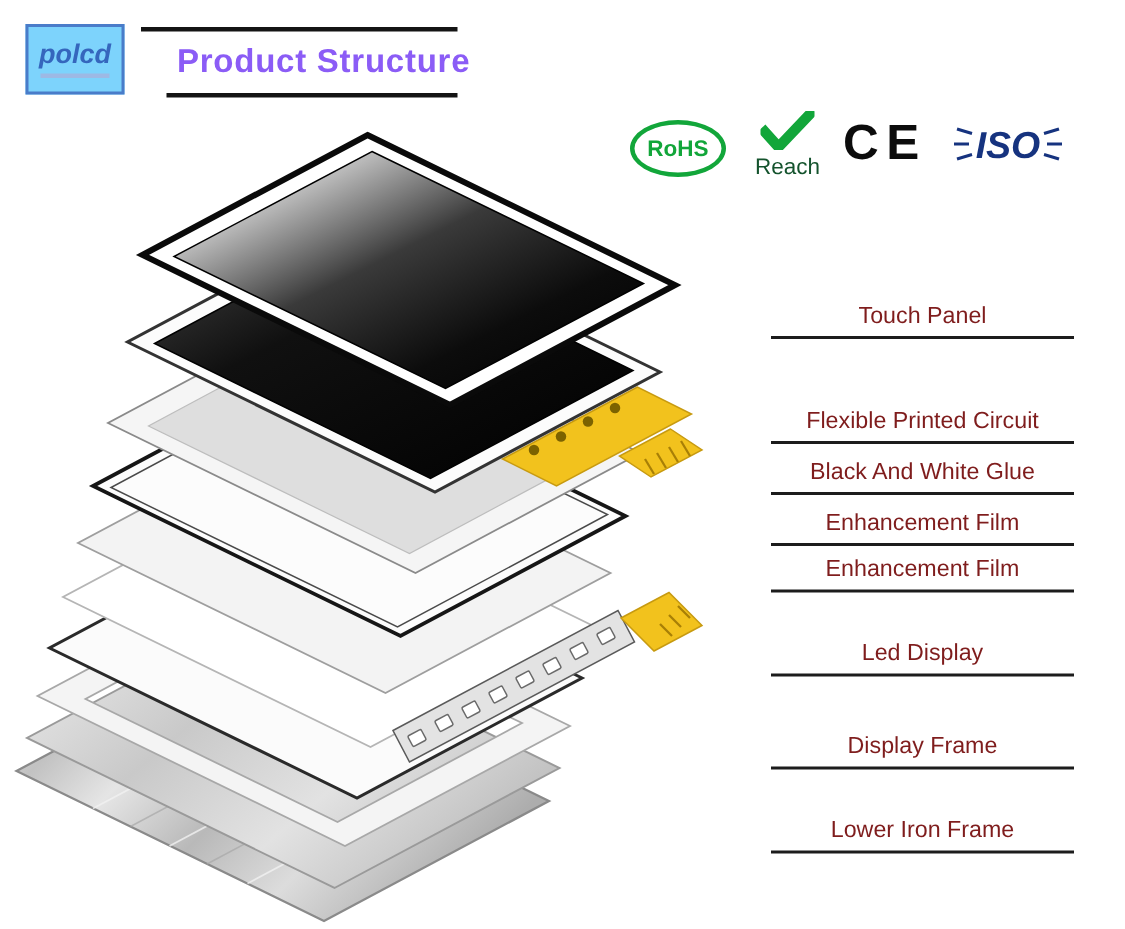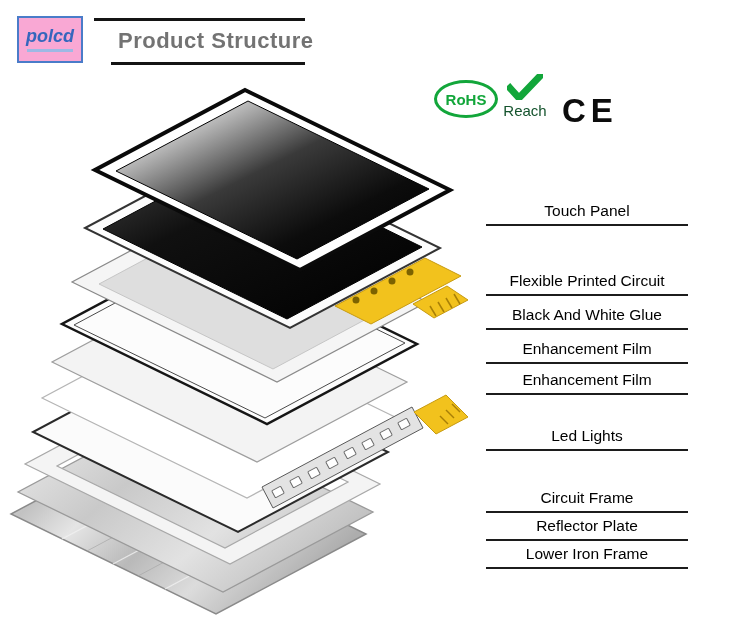--- a/index.html
+++ b/index.html
@@ -7,48 +7,48 @@
   .page {
     position:relative; width:750px; height:619px; background:#ffffff;
     overflow:hidden; font-family:"Liberation Sans", sans-serif;
   }
   .diagram { position:absolute; left:0; top:0; width:750px; height:619px; }
 
   
   .logo-box {
     position:absolute; left:17px; top:16px; width:66px; height:47px;
     border:2px solid #4a7cc9; display:flex; flex-direction:column;
-    align-items:center; justify-content:center; gap:4px; background:#f9a8d4;
+    align-items:center; justify-content:center; gap:4px; background:#7dd3fc;
   }
   .logo-text { color:#3566bd; font-size:18px; font-weight:bold; font-style:italic; line-height:1; }
   .logo-sub  { width:46px; height:3px; background:#9db9e4; }
   .title-rule-top    { position:absolute; left:94px;  top:18px; width:211px; height:3px; background:#141414; }
   .title-rule-bottom { position:absolute; left:111px; top:62px; width:194px; height:3px; background:#141414; }
   .page-title {
     position:absolute; left:118px; top:28px; font-size:22px; font-weight:bold;
-    color:#737373; letter-spacing:0.5px; white-space:nowrap;
+    color:#8b5cf6; letter-spacing:0.5px; white-space:nowrap;
   }
 
   
   .badges { position:absolute; left:414px; top:74px; width:310px; height:52px; }
   .badge-rohs {
-    position:absolute; left:20px; top:6px; width:64px; height:38px;
+    position:absolute; left:6px; top:6px; width:64px; height:38px;
     border:3px solid #12a63a; border-radius:50%;
     display:flex; align-items:center; justify-content:center;
     color:#12a63a; font-weight:bold; font-size:15px;
   }
   .badge-reach { position:absolute; left:82px; top:0; width:58px; text-align:center; }
   .badge-reach .reach-text { color:#14532d; font-weight:normal; font-size:15px; display:block; margin-top:-2px; }
-  .badge-ce  { position:absolute; left:148px; top:2px; font-size:33px; font-weight:bold; color:#0c0c0c; letter-spacing:5px;margin-top:16px; }
+  .badge-ce  { position:absolute; left:148px; top:2px; font-size:33px; font-weight:bold; color:#0c0c0c; letter-spacing:5px; }
   .badge-iso { position:absolute; left:216px; top:2px; }
 
   
   .layer-label {
-    position:absolute; left:486px; width:202px; text-align:center;
-    font-size:15.5px; color:#000000; padding-bottom:4px;
+    position:absolute; left:514px; width:202px; text-align:center;
+    font-size:15.5px; color:#7f1d1d; padding-bottom:4px;
     border-bottom:2px solid #1c1c1c; white-space:nowrap;
   }
 </style>
 </head>
 <body>
 
 <div class="page">
 
   <svg class="diagram" viewBox="0 0 750 619" aria-hidden="true">
     <defs>
@@ -175,25 +175,37 @@
     </div>
     <div class="badge-reach">
       <svg width="36" height="26" viewBox="0 0 36 26">
         <polyline points="3,14 12,24 33,2" fill="none" stroke="#12a63a" stroke-width="7" stroke-linecap="square"></polyline>
       </svg>
       <span class="reach-text">Reach</span>
     </div>
     <div class="badge-ce">
       <span>CE</span>
     </div>
+    <div class="badge-iso">
+      <svg width="84" height="44" viewBox="0 0 84 44">
+        <g stroke="#16337f" stroke-width="2">
+          <line x1="8" y1="10" x2="18" y2="13"></line>
+          <line x1="6" y1="20" x2="16" y2="20"></line>
+          <line x1="8" y1="30" x2="18" y2="27"></line>
+          <line x1="66" y1="13" x2="76" y2="10"></line>
+          <line x1="68" y1="20" x2="78" y2="20"></line>
+          <line x1="66" y1="27" x2="76" y2="30"></line>
+        </g>
+        <text x="42" y="29" text-anchor="middle" font-size="25" font-weight="bold" font-style="italic" font-family="Liberation Sans, sans-serif" fill="#16337f">ISO</text>
+      </svg>
+    </div>
   </div>
 
   <div class="layer-label" style="top:202px">Touch Panel</div>
   <div class="layer-label" style="top:272px">Flexible Printed Circuit</div>
   <div class="layer-label" style="top:306px">Black And White Glue</div>
   <div class="layer-label" style="top:340px">Enhancement Film</div>
   <div class="layer-label" style="top:371px">Enhancement Film</div>
-  <div class="layer-label" style="top:427px">Led Lights</div>
-  <div class="layer-label" style="top:489px">Circuit Frame</div>
-  <div class="layer-label" style="top:517px">Reflector Plate</div>
+  <div class="layer-label" style="top:427px">Led Display</div>
+  <div class="layer-label" style="top:489px">Display Frame</div>
   <div class="layer-label" style="top:545px">Lower Iron Frame</div>
 
 </div>
 
 </body></html>

